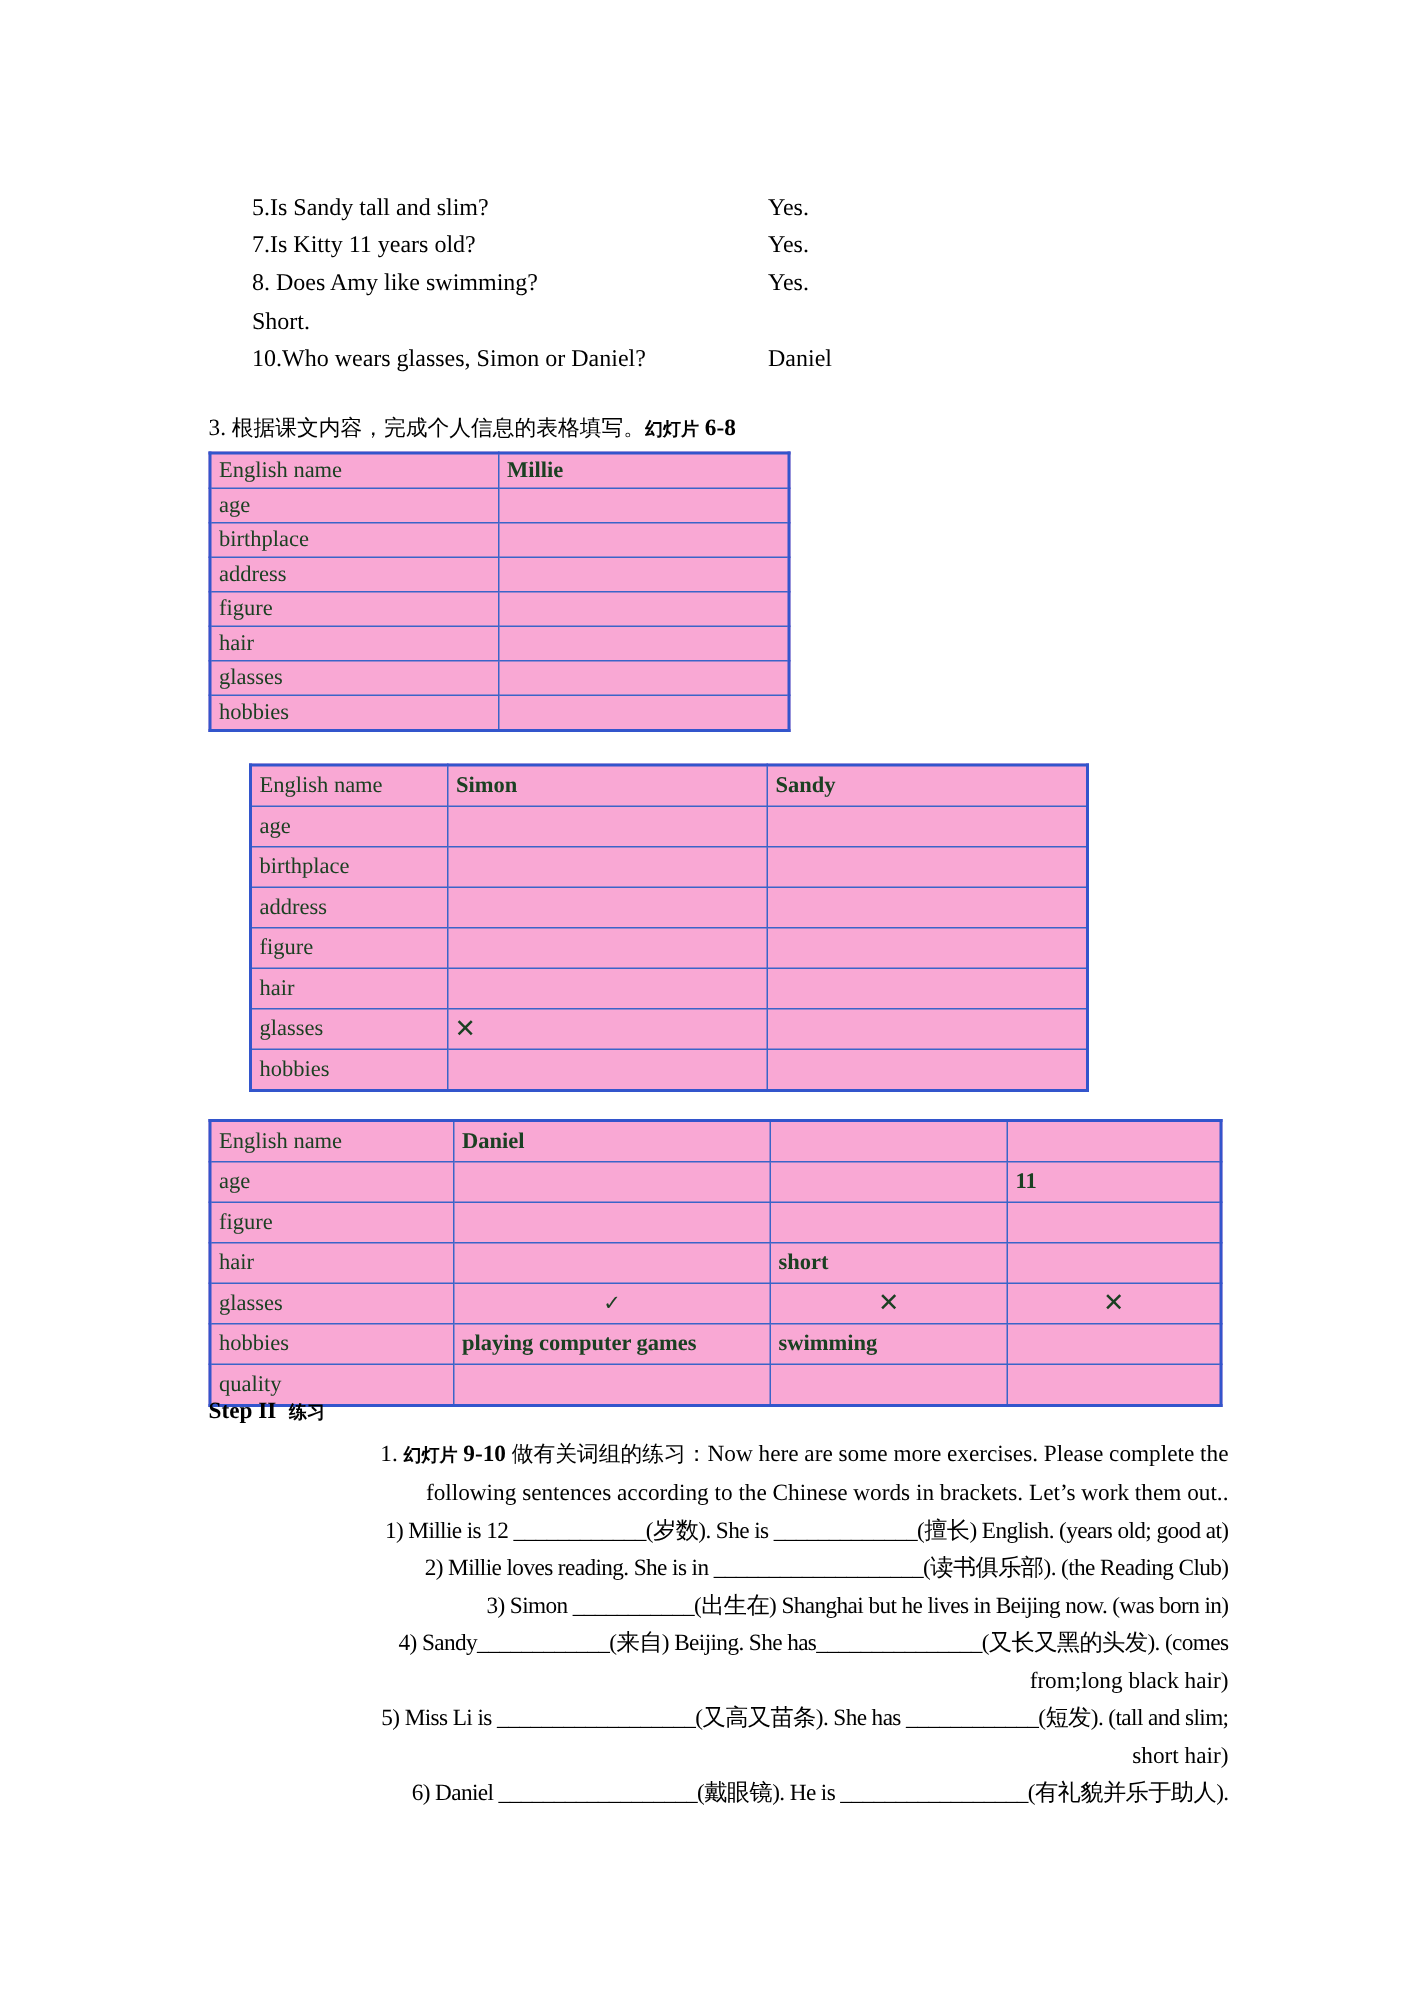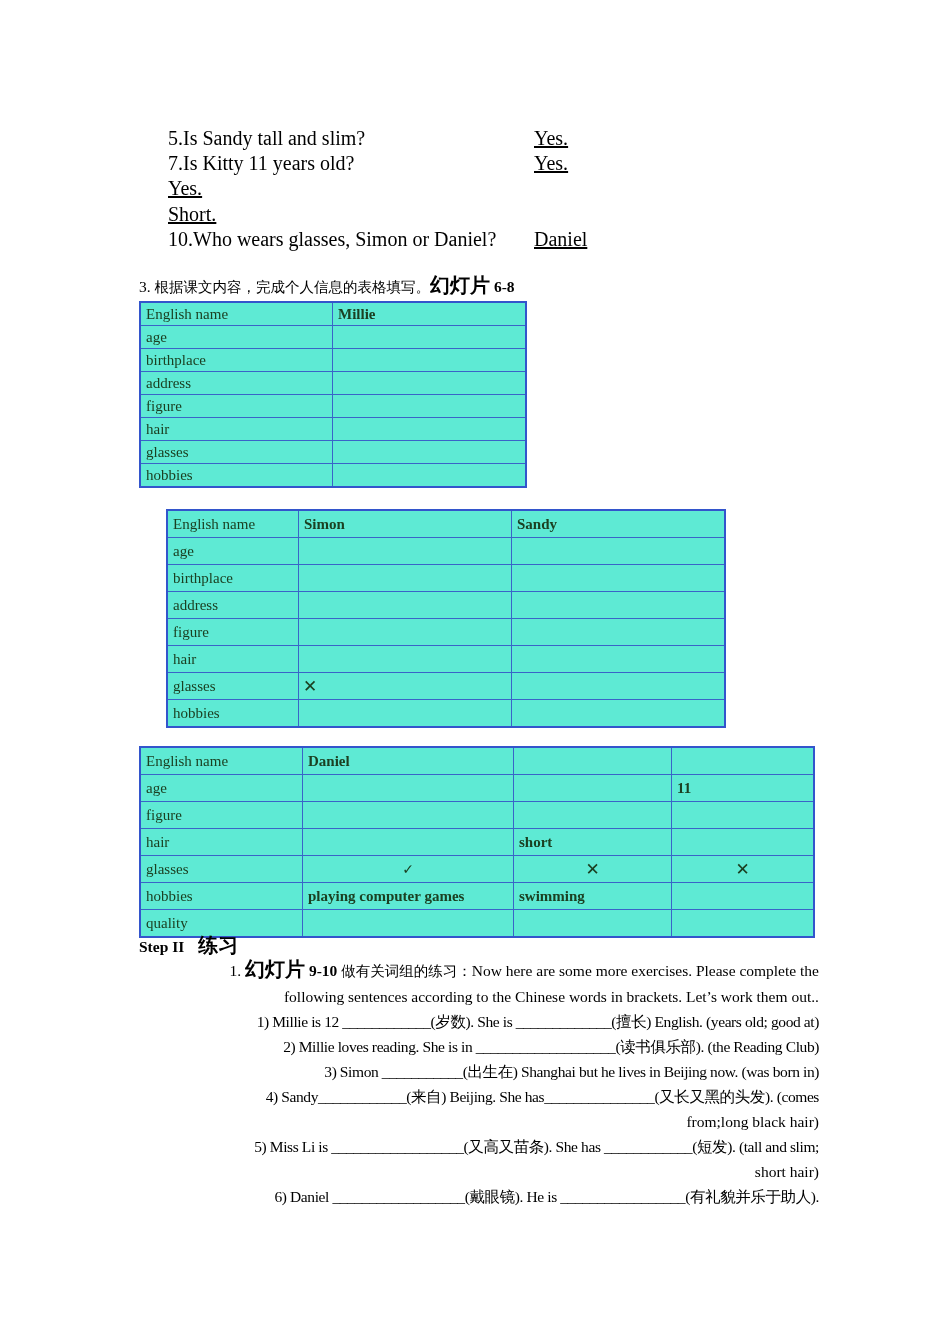--- a/index.html
+++ b/index.html
@@ -26,46 +26,45 @@
   .qa-block {
     position: absolute;
     left: 168px;
     top: 126px;
     width: 660px;
   }
   .qa-row {
     display: flex;
     height: 25.2px;
     line-height: 25.2px;
-    font-size: 20px;
-    gap: 22px;
+    font-size: 16px;
   }
   .qa-q { width: 344px; white-space: pre; }
-  .qa-a { white-space: pre; text-decoration: underline; }
+  .qa-a { white-space: pre; }
 
   
   .sec3 {
     position: absolute;
     left: 139px;
     top: 275px;
     font-size: 15.5px;
     line-height: 21px;
     white-space: pre;
   }
   .cn { font-family: "DejaVu Sans", "Liberation Sans", sans-serif; font-size: 14.5px; }
-  .cn-b { font-family: "DejaVu Sans", "Liberation Sans", sans-serif; font-size: 20px; font-weight: bold; }
+  .cn-b { font-family: "DejaVu Sans", "Liberation Sans", sans-serif; font-size: 12px; font-weight: bold; }
   .b { font-weight: bold; }
 
   
   table.grid {
     position: absolute;
     border-collapse: collapse;
     table-layout: fixed;
     border: 2.5px solid #3355cc;
-    background: #5eead4;
+    background: #f9a8d4;
   }
   table.grid td {
     border: 1px solid #3a64c8;
     color: #1b4022;
     font-size: 15px;
     font-family: "Liberation Serif", "DejaVu Serif", serif;
     padding: 0 0 0 5px;
     vertical-align: middle;
     height: 22px;
     line-height: 22px;
@@ -144,20 +143,21 @@
   <div class="qa-block">
     <div class="qa-row">
       <span class="qa-q">5.Is Sandy tall and slim?</span>
       <span class="qa-a">Yes.</span>
     </div>
     <div class="qa-row">
       <span class="qa-q">7.Is Kitty 11 years old?</span>
       <span class="qa-a">Yes.</span>
     </div>
     <div class="qa-row">
+      <span class="qa-q">8. Does Amy like swimming?</span>
       <span class="qa-a">Yes.</span>
     </div>
     <div class="qa-row">
       <span class="qa-a">Short.</span>
     </div>
     <div class="qa-row">
       <span class="qa-q">10.Who wears glasses, Simon or Daniel?</span>
       <span class="qa-a">Daniel</span>
     </div>
   </div>

